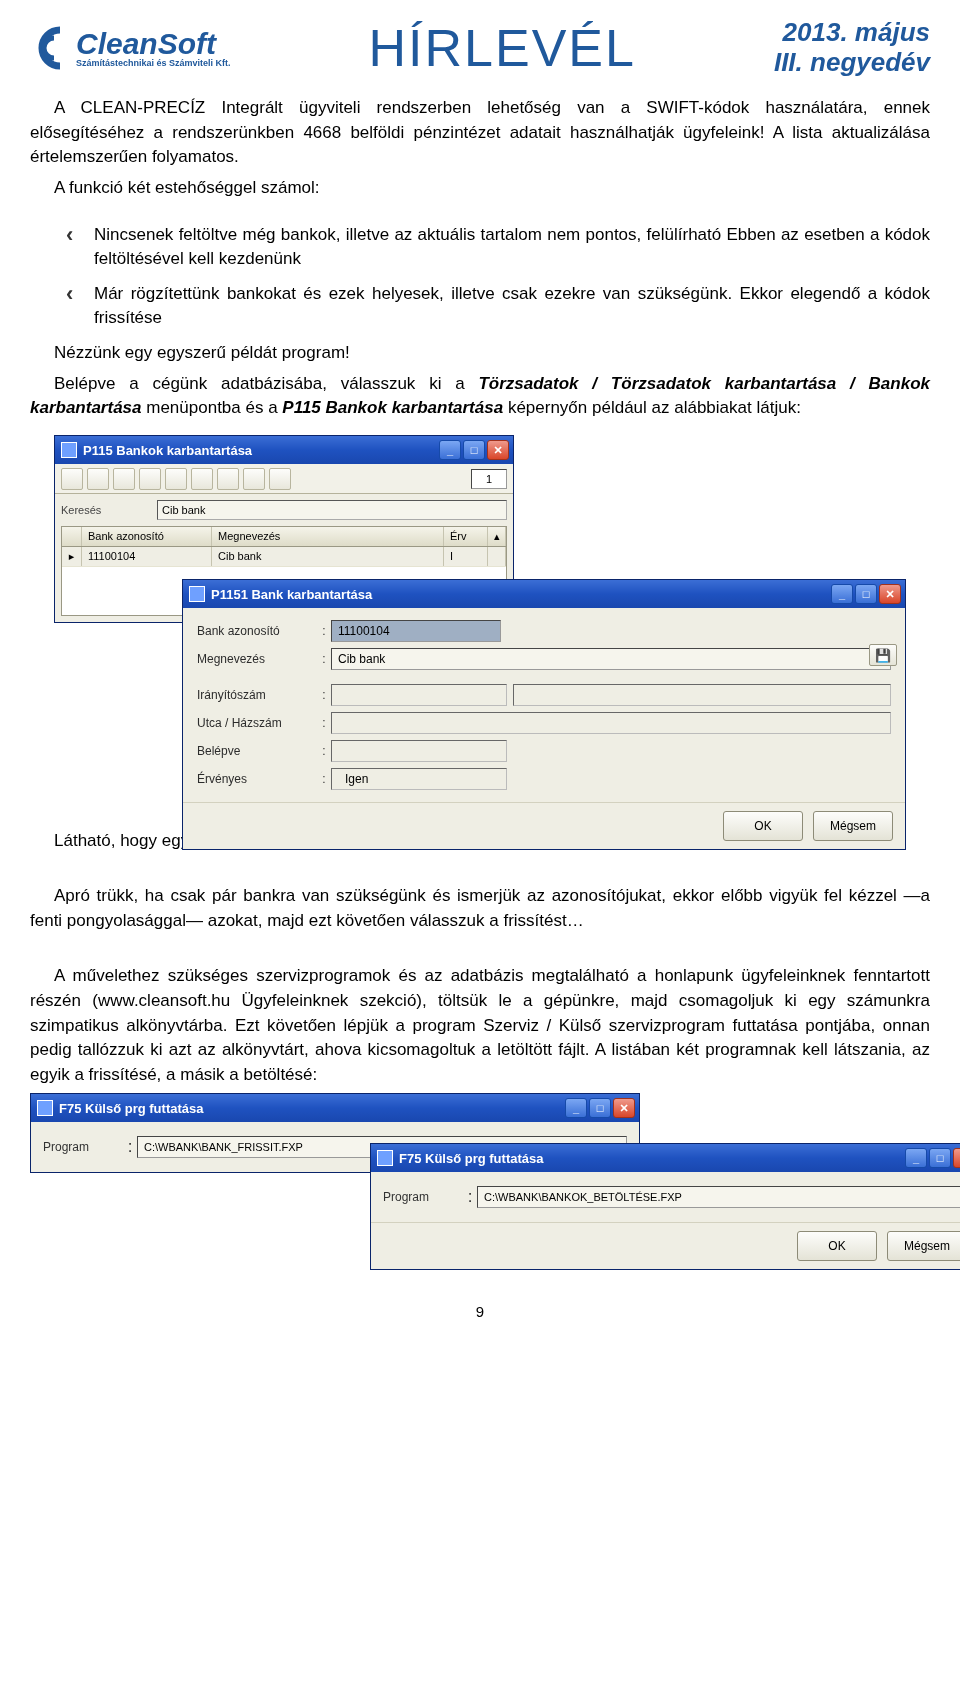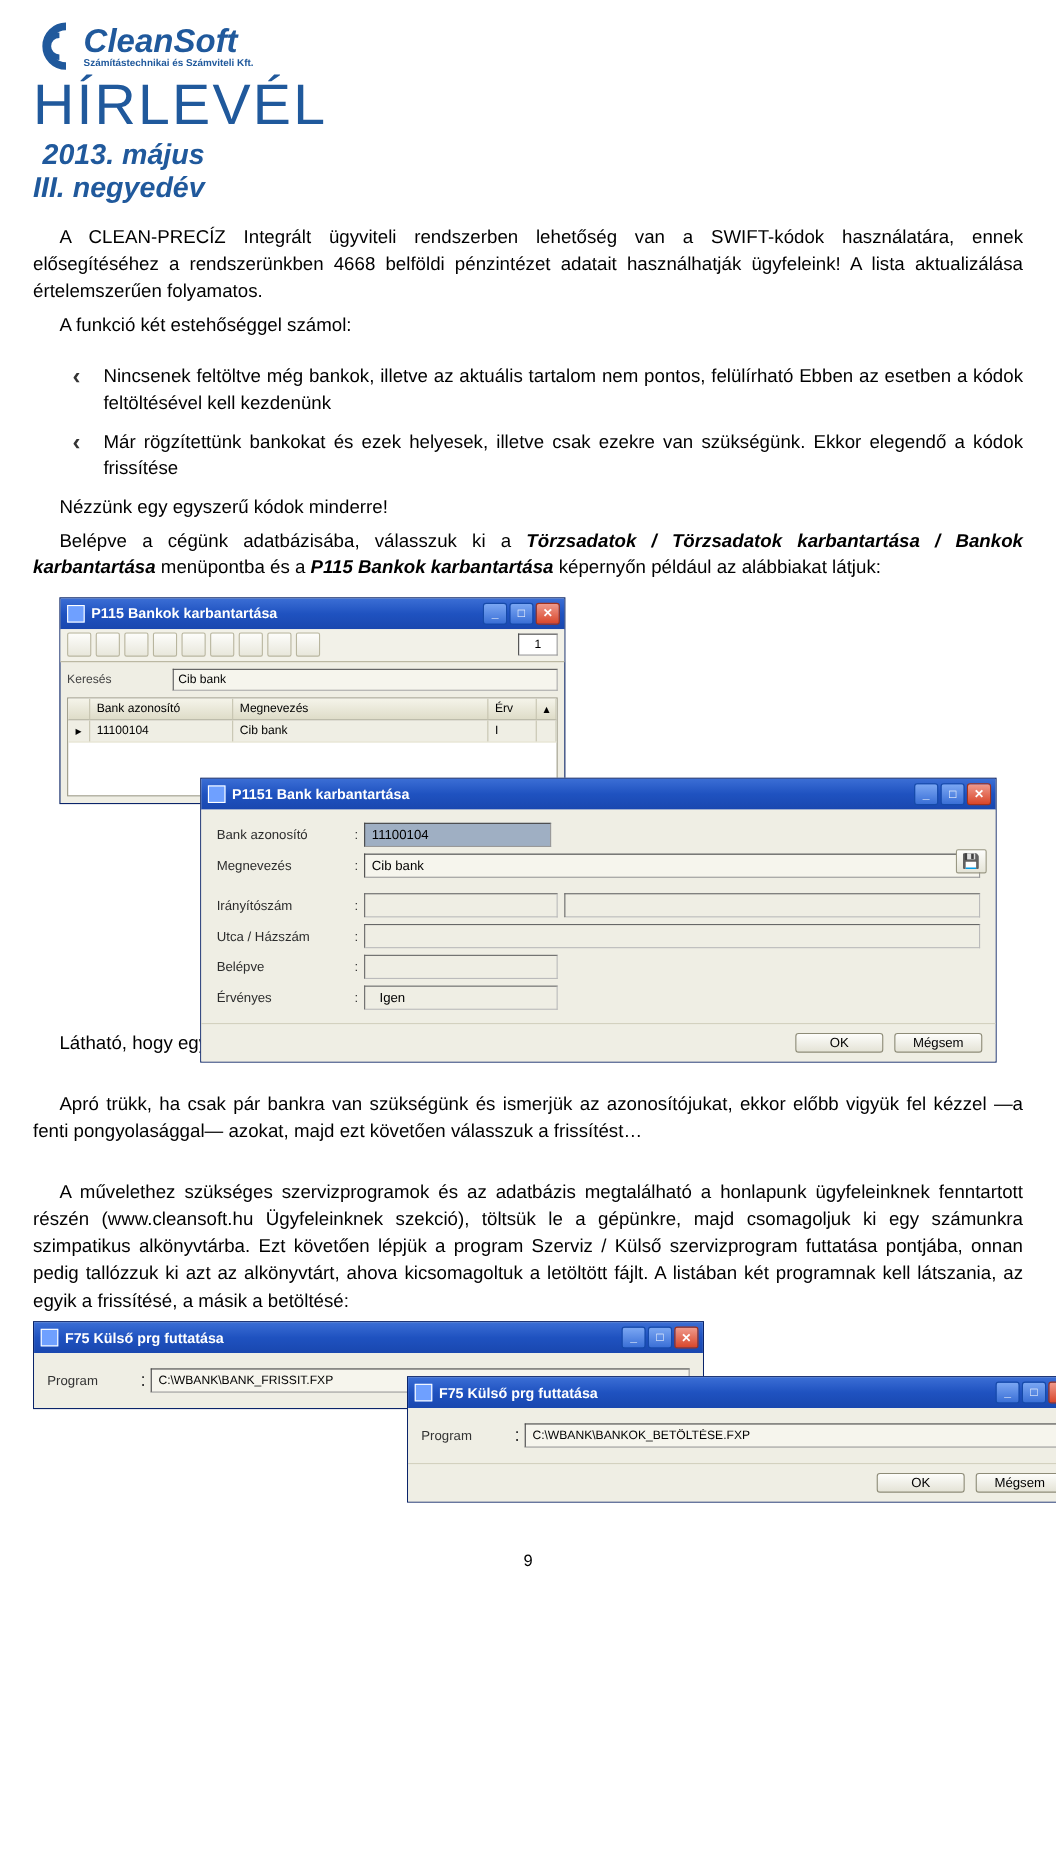--- a/index.html
+++ b/index.html
@@ -1,20 +1,20 @@
 <!DOCTYPE html>
 <html><head>
 <meta charset="utf-8">
 <style>
   * { box-sizing: border-box; margin: 0; padding: 0; }
   body { font-family: Verdana, Geneva, sans-serif; font-size: 17px; background: #fff; color: #000; width: 960px; }
   .page { padding: 18px 30px 20px 30px; }
 
   
-  .header { display: flex; align-items: flex-start; justify-content: space-between; margin-bottom: 18px; flex-direction: column; }
+  .header { display: flex; align-items: center; justify-content: space-between; margin-bottom: 18px; }
   .logo-block { display: flex; align-items: center; gap: 6px; }
   .logo-mark { width: 40px; height: 48px; position: relative; }
   .logo-text-wrap { line-height: 1; }
   .logo-text { font-size: 30px; font-weight: bold; font-style: italic; color: #20599c; letter-spacing: 0px; }
   .logo-sub { font-size: 9px; color: #20599c; font-weight: bold; }
   .title-block { text-align: center; flex: 1; }
   .main-title { font-family: 'Trebuchet MS', sans-serif; font-size: 52px; color: #20599c; letter-spacing: 2px; font-weight: normal; }
   .date-block { text-align: right; color: #20599c; font-style: italic; font-weight: bold; font-size: 26px; line-height: 1.15; }
 
   .body-text { font-size: 17px; line-height: 1.45; text-align: justify; }
@@ -43,30 +43,30 @@
   .grid-head { display: flex; background: linear-gradient(#f5f4ea,#dedcc8); border-bottom: 1px solid #9a9884; }
   .grid-head div, .grid-row div { padding: 3px 6px; font-size: 11px; border-right: 1px solid #c6c4b0; }
   .grid-row { display: flex; border-bottom: 1px solid #e6e4d2; background:#efeee4; }
   .col-sel { width: 20px; text-align: center; }
   .col-id { width: 130px; }
   .col-name { flex: 1; }
   .col-erv { width: 44px; }
   .scroll-up { width: 18px; text-align:center; }
 
   
-  .modal-offset { position: absolute; top: 164px; left: 128px; width: 724px; }
+  .modal-offset { position: absolute; top: 144px; left: 128px; width: 724px; }
   .form-body { background: #efeee4; padding: 12px 14px 6px 14px; color: #333; }
   .frow { display: flex; align-items: center; margin-bottom: 6px; }
   .frow label { width: 120px; color: #2c2c2c; font-size: 12px; }
   .frow .colon { width: 14px; text-align:center; }
   .frow input.txt { height: 22px; border: 1px inset #999; background: #9fafc3; padding: 0 6px; font-size: 12px; flex: 0 0 170px; }
   .frow input.wide { flex: 1; background:#f6f5ed; }
   .frow input.blank { background:#efeee4; border:1px inset #bbb;padding-left:13px; }
   .btnrow { display: flex; justify-content: flex-end; gap: 10px; padding: 8px 12px; background: #efeee4; border-top:1px solid #d3d1bf; }
-  .btn { min-width: 80px; height: 18px; background: linear-gradient(#fdfdfb,#e4e3d6); border: 1px solid #8d8b77; border-radius: 3px; font-size: 12px; padding: 0 12px; }
+  .btn { min-width: 80px; height: 30px; background: linear-gradient(#fdfdfb,#e4e3d6); border: 1px solid #8d8b77; border-radius: 3px; font-size: 12px; padding: 0 12px; }
   .saveicon { position:absolute; top:36px; right:8px; width:28px; height:22px; background:linear-gradient(#fdfdfb,#e5e4d7); border:1px solid #9a9884; border-radius:2px; display:flex; align-items:center; justify-content:center; font-size:13px;}
 
   
   .prog-area { position: relative; height: 200px; margin-top: 4px; }
   .prog-area .win { position: absolute; }
   .prog-area .win.first { left: 0; top: 0; width: 610px; }
   .prog-area .win.second { left: 340px; top: 50px; width: 610px; }
   .prow { display:flex; align-items:center; padding: 14px 12px; background:#efeee4; color:#333;}
   .prow label { width: 80px; font-size:12px; }
   .prow input { flex:1; height:22px; border:1px inset #999; background:#f6f5ed; font-size:11px; padding:0 6px; }
@@ -98,21 +98,21 @@
   </div>
 </div>
 
 <div class="body-text">
   <p class="indent-first">A CLEAN-PRECÍZ Integrált ügyviteli rendszerben lehetőség van a SWIFT-kódok használatára, ennek elősegítéséhez a rendszerünkben 4668 belföldi pénzintézet adatait használhatják ügyfeleink! A lista aktualizálása értelemszerűen folyamatos.</p>
   <p class="indent-first">A funkció két estehőséggel számol:</p>
   <ul class="bullets">
     <li>Nincsenek feltöltve még bankok, illetve az aktuális tartalom nem pontos, felülírható Ebben az esetben a kódok feltöltésével kell kezdenünk</li>
     <li>Már rögzítettünk bankokat és ezek helyesek, illetve csak ezekre van szükségünk. Ekkor elegendő a kódok frissítése</li>
   </ul>
-  <p class="indent-first">Nézzünk egy egyszerű kódok minderre!</p>
+  <p class="indent-first">Nézzünk egy egyszerű példát program!</p>
   <p class="indent-first">
     <span>Belépve a cégünk adatbázisába, válasszuk ki a </span><span class="ital">Törzsadatok / Törzsadatok karbantartása / Bankok karbantartása</span><span> menüpontba és a </span><span class="ital">P115 Bankok karbantartása</span><span> képernyőn például az alábbiakat látjuk:</span>
   </p>
 </div>
 
 <div class="app-frame" style="height:370px;">
 
   <div class="win" style="width:460px;">
     <div class="titlebar">
       <span class="wicon"></span>

